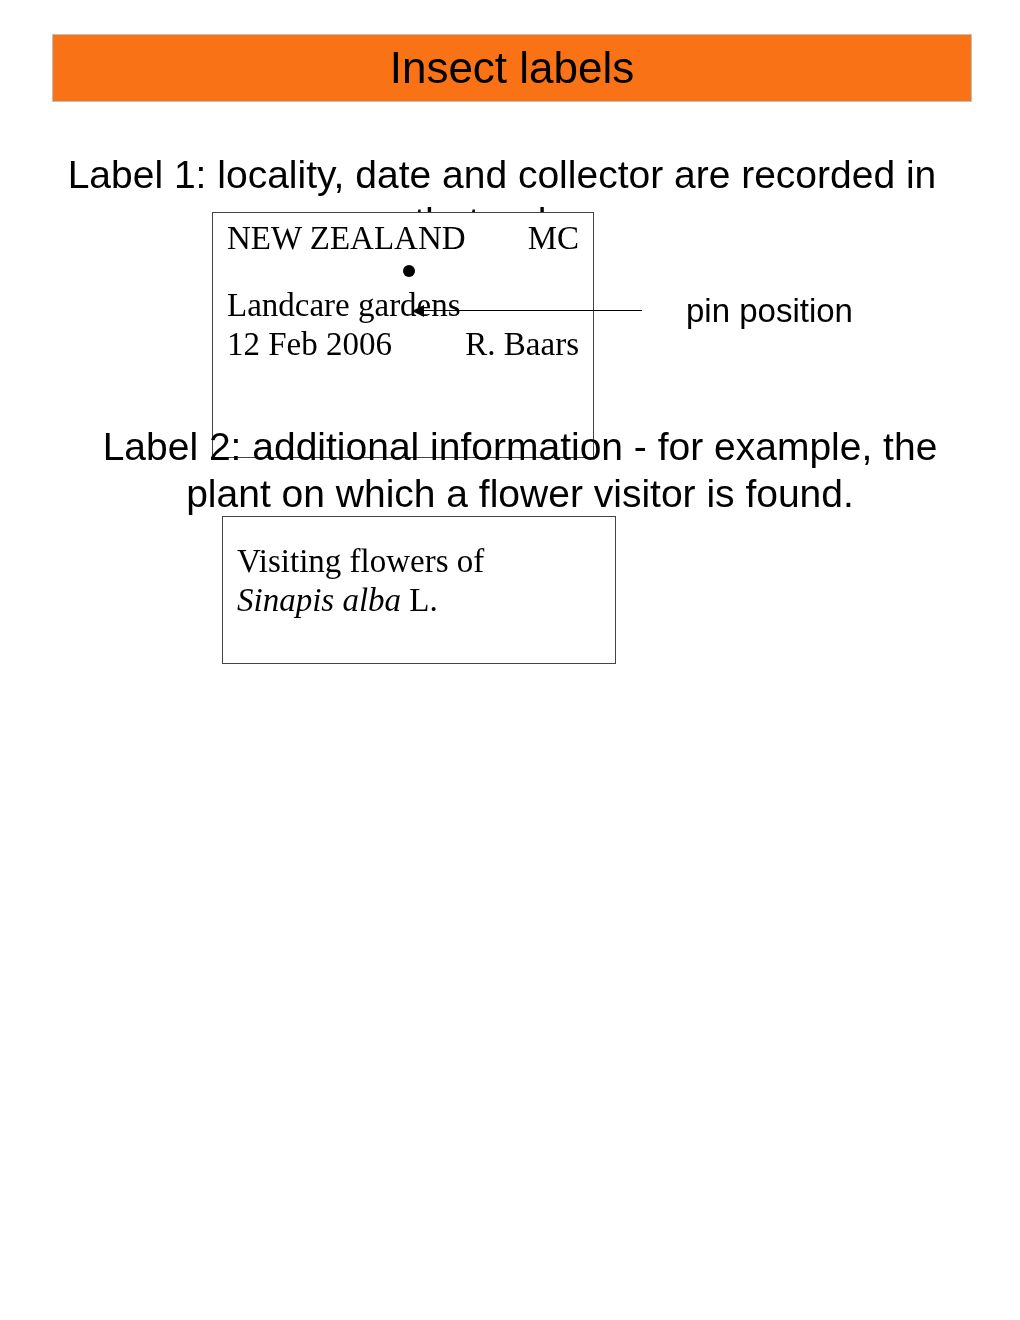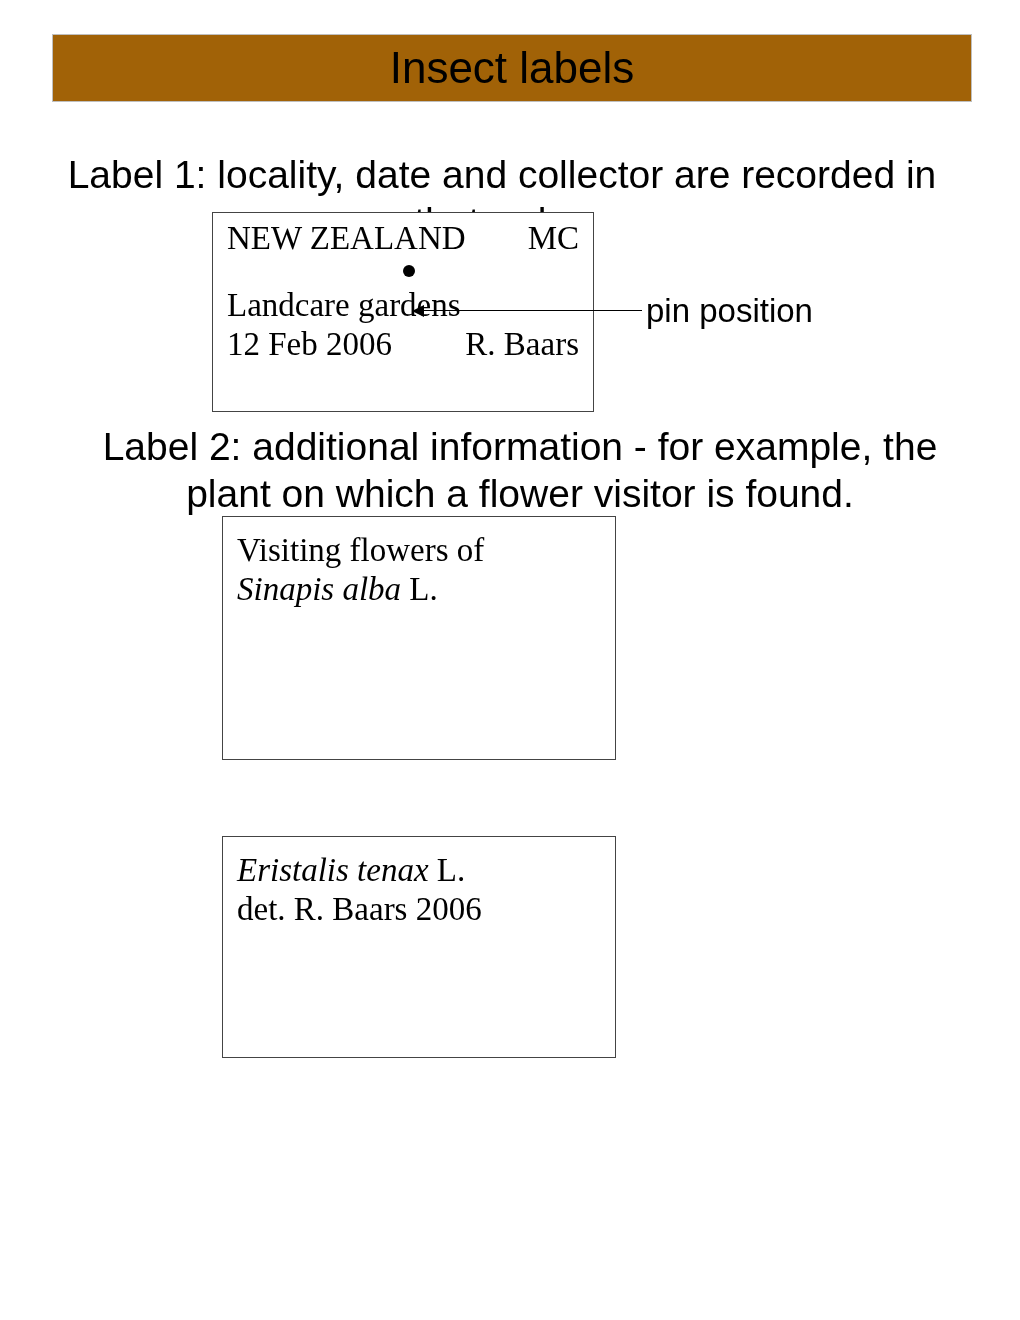--- a/index.html
+++ b/index.html
@@ -16,21 +16,21 @@
     position: relative;
     width: 1020px;
     height: 1320px;
   }
   .title-bar {
     position: absolute;
     left: 52px;
     top: 34px;
     width: 918px;
     height: 66px;
-    background: #a16207;
+    background: #f97316;
     border: 1px solid #bfbfbf;
     display: flex;
     align-items: center;
     justify-content: center;
     font-size: 44px;
   }
   .p-text {
     position: absolute;
     font-size: 39px;
     line-height: 1.2;
@@ -68,38 +68,39 @@
     width: 0;
     height: 0;
     border-top: 6px solid transparent;
     border-bottom: 6px solid transparent;
     border-right: 12px solid #000;
   }
   .pin-caption {
     position: absolute;
     font-family: Arial, Helvetica, sans-serif;
     font-size: 33px;
+    margin-left: 40px;
   }
   .centered-pin {
     position: relative;
     height: 18px;
   }
 </style>
 </head>
 <body>
 
 <div class="page">
 
   <div class="title-bar">
     <span>Insect labels</span>
   </div>
 
   <div class="p-text" style="left:52px; top:152px; width:900px;">Label 1: locality, date and collector are recorded in that order.</div>
 
-  <div class="label-box" style="left:212px; top:212px; width:382px; height:200px;">
+  <div class="label-box" style="left:212px; top:212px; width:382px; height:246px;">
     <div class="row">
       <span>NEW ZEALAND</span>
       <span>MC</span>
     </div>
     <div class="centered-pin">
       <div class="pin-dot" style="left:176px; top:7px;"></div>
     </div>
     <div style="height:10px;"></div>
     <div>Landcare gardens</div>
     <div class="row">
@@ -107,28 +108,22 @@
       <span>R. Baars</span>
     </div>
   </div>
 
   <div class="pin-arrowhead" style="left:412px; top:305px;"></div>
   <div class="pin-line" style="left:424px; top:310px; width:218px;"></div>
   <div class="pin-caption" style="left:646px; top:292px;">pin position</div>
 
   <div class="p-text" style="left:60px; top:424px; width:920px;">Label 2: additional information - for example, the plant on which a flower visitor is found.</div>
 
-  <div class="label-box" style="left:222px; top:516px; width:394px; height:244px; padding-top:14px;">
+  <div class="label-box" style="left:222px; top:516px; width:394px; height:148px; padding-top:25px;">
     <div>Visiting flowers of</div>
     <div>
       <span class="italic">Sinapis alba</span><span> L.</span>
     </div>
   </div>
 
 
-  <div class="label-box" style="left:222px; top:836px; width:394px; height:222px; padding-top:14px;">
-    <div>
-      <span class="italic">Eristalis tenax</span><span> L.</span>
-    </div>
-    <div>det. R. Baars 2006</div>
-  </div>
 
 </div>
 
 </body></html>

